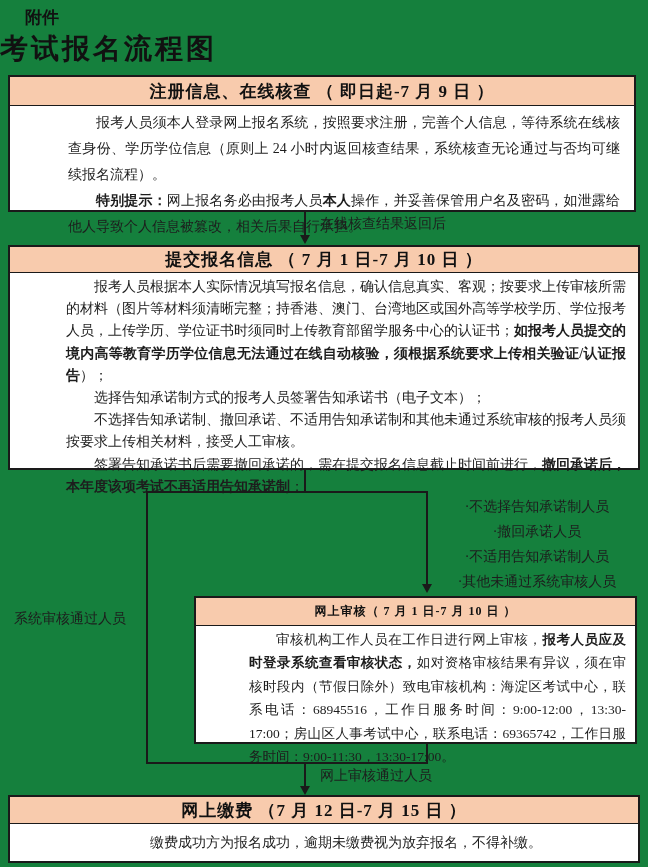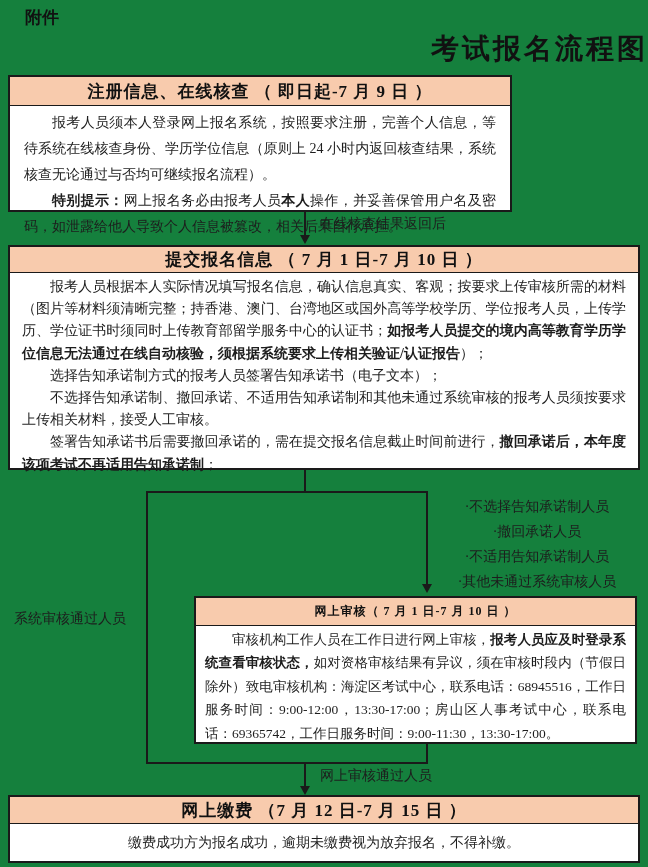--- a/index.html
+++ b/index.html
@@ -7,36 +7,36 @@
   #page {
     position:relative; width:648px; height:867px; background:#15803d;
     font-family:"Liberation Serif","DejaVu Serif",serif; color:#111;
     overflow:hidden;
   }
   .attach {
     position:absolute; left:25px; top:6px; font-size:17px; font-weight:bold;
     font-family:"Liberation Sans","DejaVu Sans",sans-serif;
   }
   .title {
-    position:absolute; left:0; top:30px; width:100%; text-align:right;
+    position:absolute; left:0; top:30px; width:100%; text-align:left;
     font-size:28px; font-weight:bold; letter-spacing:3px;
   }
   .fbox { position:absolute; border:2px solid #1a1a1a; background:#fff; }
   .fbox-header {
     background:#F8CBAD; border-bottom:1px solid #1a1a1a; text-align:center;
     font-weight:bold; font-size:17px; letter-spacing:1px;
     display:flex; align-items:center; justify-content:center;
   }
   .fbox-body {
-    font-size:14px; text-align:justify; color:#1d1d1d;
+    font-size:14px; text-align:justify; color:#1d1d1d;margin-left:44px;
   }
   .para { text-indent:2em; }
   .b { font-weight:bold; }
 
-  #box1 { left:8px; top:75px; width:504px; height:137px; }
+  #box1 { left:8px; top:75px; width:628px; height:137px; }
   #box1 .fbox-header { height:29px; }
   #box1 .fbox-body { padding:4px 14px 0 14px; line-height:26px; }
 
   #box2 { left:8px; top:245px; width:632px; height:225px; }
   #box2 .fbox-header { height:26px;text-align:center; }
   #box2 .fbox-body { padding:3px 12px 0 12px; line-height:22.2px; }
 
   #box3 { left:194px; top:596px; width:443px; height:148px; }
   #box3 .fbox-header { height:28px; font-size:12px; }
   #box3 .fbox-body { padding:2px 9px 0 9px; line-height:23.4px; font-size:13.5px; }

